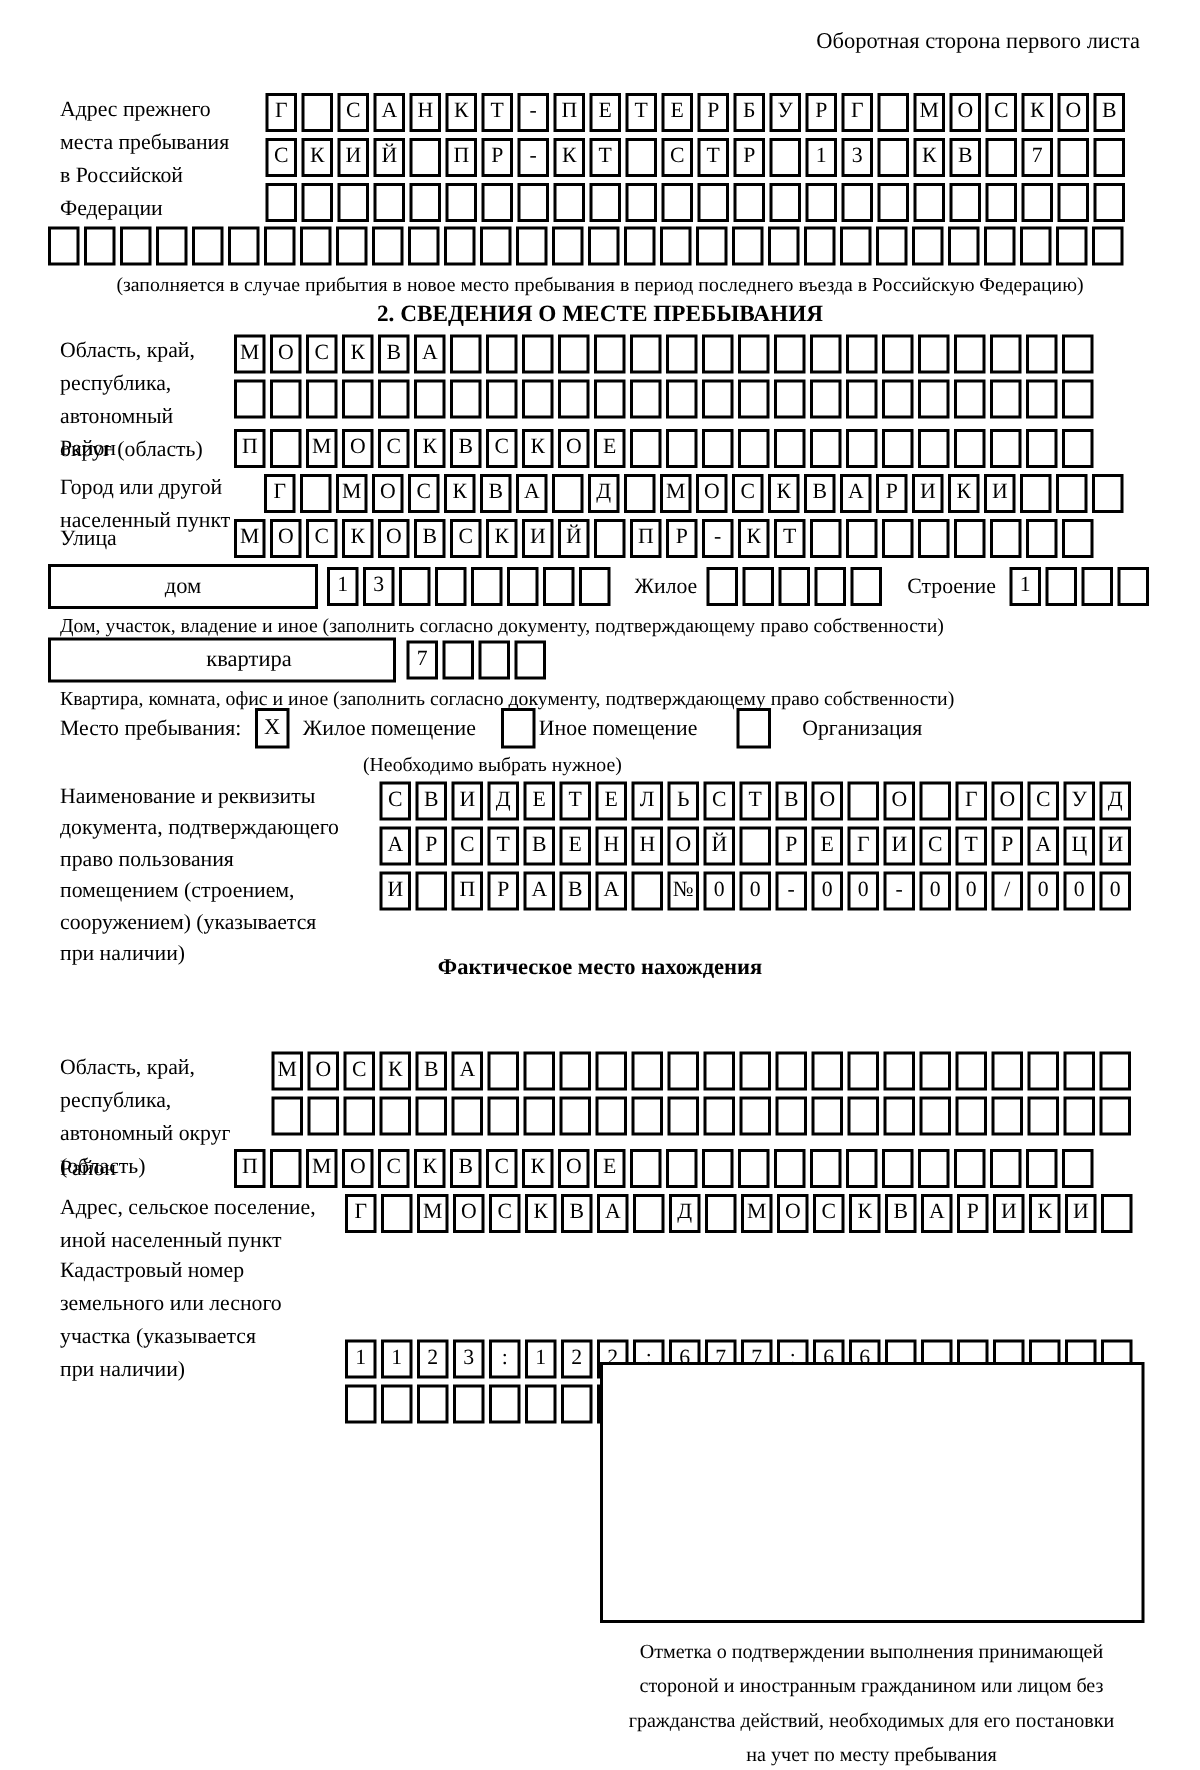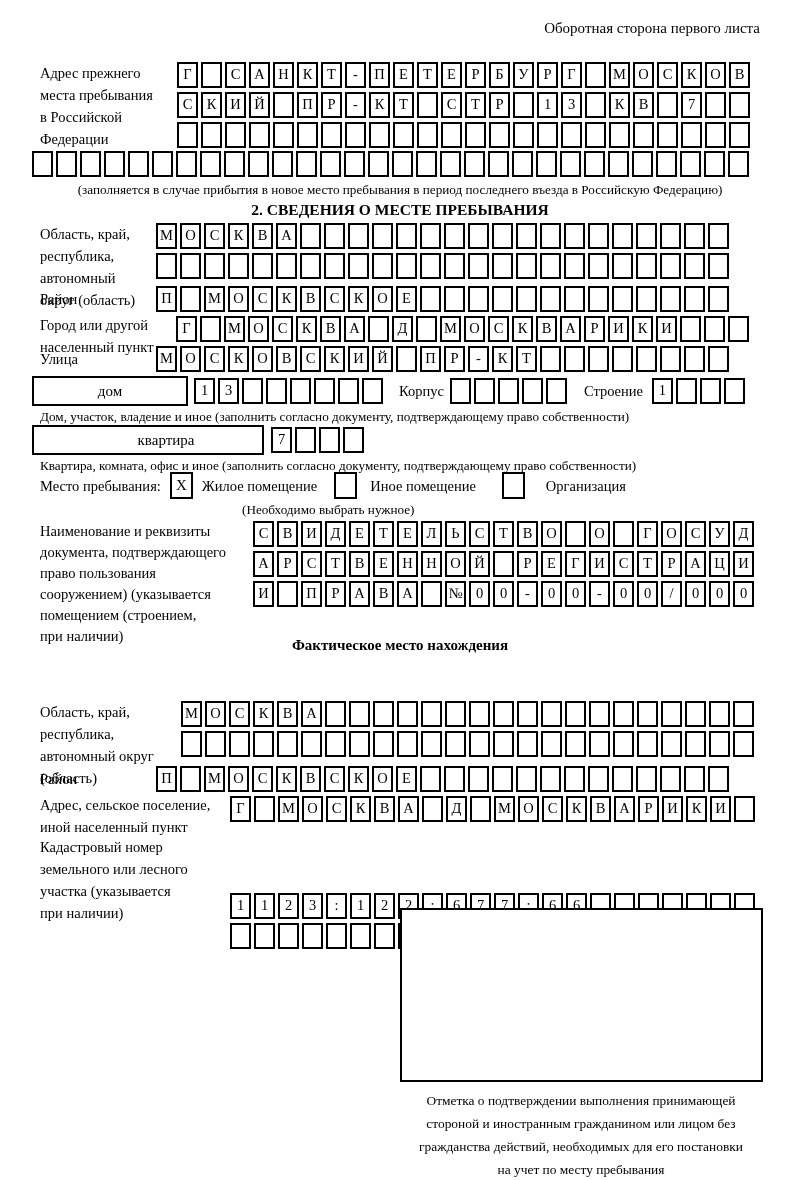--- a/index.html
+++ b/index.html
@@ -64,52 +64,52 @@
   <div class="abs lbl" style="top:314px;left:40px;width:136px;">
     <div>Город или другой</div>
     <div>населенный пункт</div>
   </div>
   <div class="abs cellrow" style="top:316px;left:176px;"><span class="cell">Г</span><span class="cell"></span><span class="cell">М</span><span class="cell">О</span><span class="cell">С</span><span class="cell">К</span><span class="cell">В</span><span class="cell">А</span><span class="cell"></span><span class="cell">Д</span><span class="cell"></span><span class="cell">М</span><span class="cell">О</span><span class="cell">С</span><span class="cell">К</span><span class="cell">В</span><span class="cell">А</span><span class="cell">Р</span><span class="cell">И</span><span class="cell">К</span><span class="cell">И</span><span class="cell"></span><span class="cell"></span><span class="cell"></span></div>
 
   <div class="abs lbl" style="top:348px;left:40px;text-align:center;">Улица</div>
   <div class="abs cellrow" style="top:346px;left:156px;"><span class="cell">М</span><span class="cell">О</span><span class="cell">С</span><span class="cell">К</span><span class="cell">О</span><span class="cell">В</span><span class="cell">С</span><span class="cell">К</span><span class="cell">И</span><span class="cell">Й</span><span class="cell"></span><span class="cell">П</span><span class="cell">Р</span><span class="cell">-</span><span class="cell">К</span><span class="cell">Т</span><span class="cell"></span><span class="cell"></span><span class="cell"></span><span class="cell"></span><span class="cell"></span><span class="cell"></span><span class="cell"></span><span class="cell"></span></div>
 
   <div class="abs flexrow" style="top:376px;left:32px;height:30px;">
-    <div class="widebox" style="width:156px;">дом</div>
+    <div class="widebox" style="width:180px;">дом</div>
     <span class="cellrow" style="margin:0 0 0 6px;"><span class="cell">1</span><span class="cell">3</span><span class="cell"></span><span class="cell"></span><span class="cell"></span><span class="cell"></span><span class="cell"></span><span class="cell"></span></span>
-    <span class="inlinelbl" style="margin-left:13px;">Корпус</span>
+    <span class="inlinelbl" style="margin-left:13px;">Жилое</span>
     <span class="cellrow" style="margin:0 0 0 6px;"><span class="cell"></span><span class="cell"></span><span class="cell"></span><span class="cell"></span><span class="cell"></span></span>
     <span class="inlinelbl" style="margin-left:14px;">Строение</span>
     <span class="cellrow" style="margin:0 0 0 9px;"><span class="cell">1</span><span class="cell"></span><span class="cell"></span><span class="cell"></span></span>
   </div>
   <div class="abs caption" style="top:409px;left:40px;">Дом, участок, владение и иное (заполнить согласно документу, подтверждающему право собственности)</div>
 
   <div class="abs flexrow" style="top:425px;left:32px;height:30px;">
     <div class="widebox" style="width:232px;padding-left:36px;">квартира</div>
     <span class="cellrow" style="margin:0 0 0 7px;"><span class="cell">7</span><span class="cell"></span><span class="cell"></span><span class="cell"></span></span>
   </div>
   <div class="abs caption" style="top:458px;left:40px;">Квартира, комната, офис и иное (заполнить согласно документу, подтверждающему право собственности)</div>
 
   <div class="abs flexrow" style="top:472px;left:40px;height:27px;">
     <span class="inlinelbl">Место пребывания:</span>
     <span class="checkbox" style="margin-left:9px;">X</span>
     <span class="inlinelbl" style="margin-left:9px;">Жилое помещение</span>
     <span class="checkbox" style="margin-left:17px;"></span>
-    <span class="inlinelbl" style="margin-left:13px;">Иное помещение</span>
+    <span class="inlinelbl" style="margin-left:2px;">Иное помещение</span>
     <span class="checkbox" style="margin-left:26px;"></span>
     <span class="inlinelbl" style="margin-left:21px;">Организация</span>
   </div>
   <div class="abs caption" style="top:502px;left:242px;">(Необходимо выбрать нужное)</div>
 
   <div class="abs lbl-sm" style="top:521px;left:40px;width:212px;">
     <div>Наименование и реквизиты</div>
     <div>документа, подтверждающего</div>
     <div>право пользования</div>
+    <div>помещением (строением,</div>
     <div>сооружением) (указывается</div>
-    <div>помещением (строением,</div>
     <div>при наличии)</div>
   </div>
   <div class="abs" style="top:521px;left:253px;">
     <div class="cellrow"><span class="cell">С</span><span class="cell">В</span><span class="cell">И</span><span class="cell">Д</span><span class="cell">Е</span><span class="cell">Т</span><span class="cell">Е</span><span class="cell">Л</span><span class="cell">Ь</span><span class="cell">С</span><span class="cell">Т</span><span class="cell">В</span><span class="cell">О</span><span class="cell"></span><span class="cell">О</span><span class="cell"></span><span class="cell">Г</span><span class="cell">О</span><span class="cell">С</span><span class="cell">У</span><span class="cell">Д</span></div>
     <div class="cellrow"><span class="cell">А</span><span class="cell">Р</span><span class="cell">С</span><span class="cell">Т</span><span class="cell">В</span><span class="cell">Е</span><span class="cell">Н</span><span class="cell">Н</span><span class="cell">О</span><span class="cell">Й</span><span class="cell"></span><span class="cell">Р</span><span class="cell">Е</span><span class="cell">Г</span><span class="cell">И</span><span class="cell">С</span><span class="cell">Т</span><span class="cell">Р</span><span class="cell">А</span><span class="cell">Ц</span><span class="cell">И</span></div>
     <div class="cellrow"><span class="cell">И</span><span class="cell"></span><span class="cell">П</span><span class="cell">Р</span><span class="cell">А</span><span class="cell">В</span><span class="cell">А</span><span class="cell"></span><span class="cell">№</span><span class="cell">0</span><span class="cell">0</span><span class="cell">-</span><span class="cell">0</span><span class="cell">0</span><span class="cell">-</span><span class="cell">0</span><span class="cell">0</span><span class="cell">/</span><span class="cell">0</span><span class="cell">0</span><span class="cell">0</span></div>
   </div>
 
   <div class="abs center bold" style="top:637px;font-size:15px;">Фактическое место нахождения</div>
 

